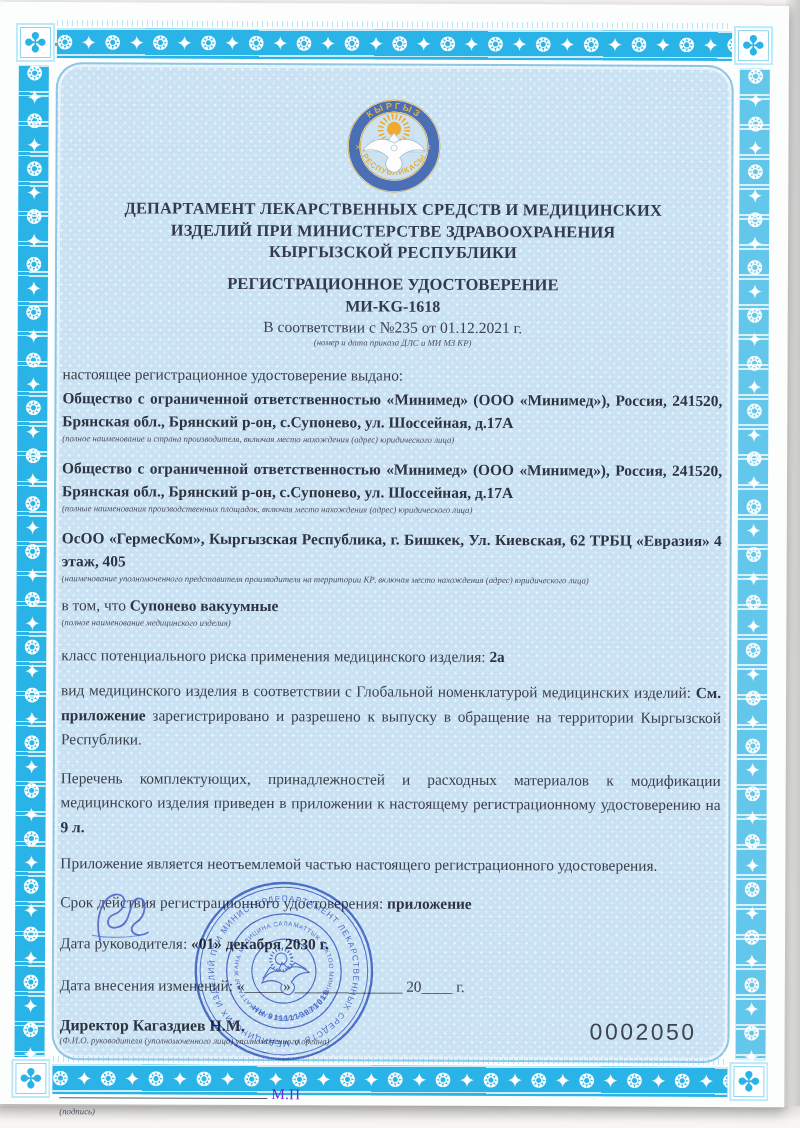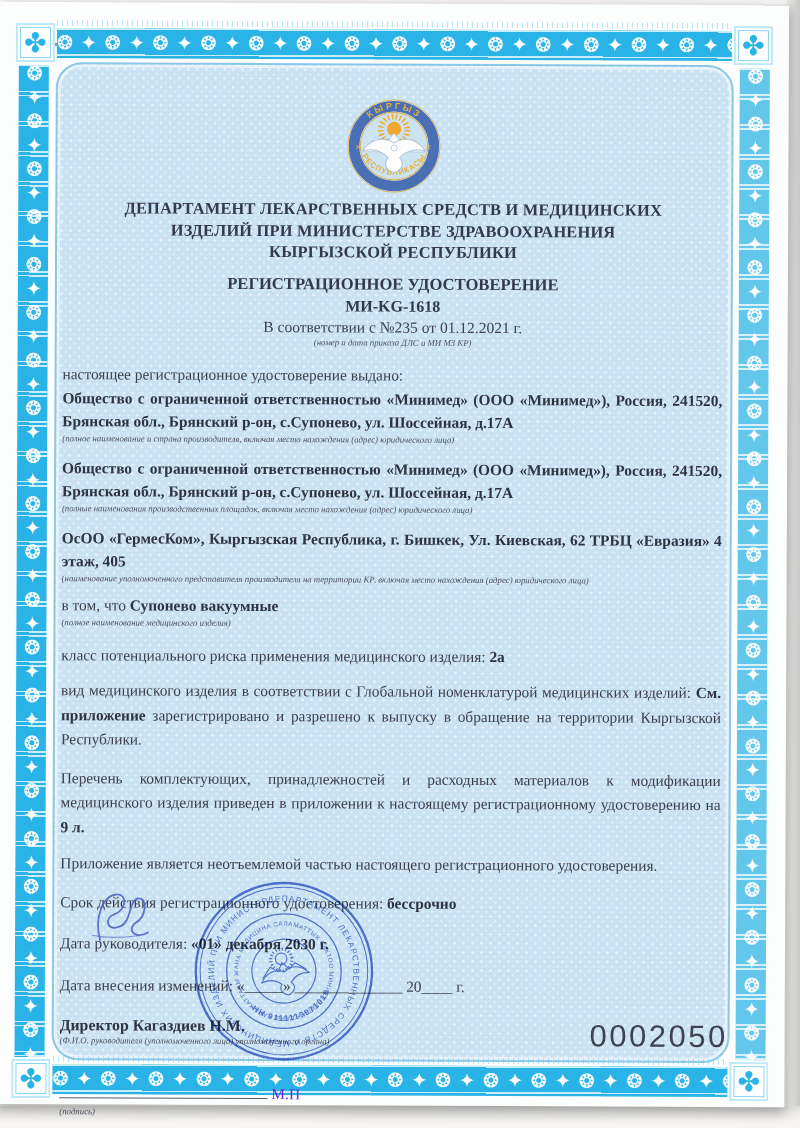--- a/index.html
+++ b/index.html
@@ -80,21 +80,21 @@
   .sig-name { font-size:15.8px; font-weight:bold; color:#2e3342; margin-top:20px; }
   .sig-row { margin-top:38px; font-size:15.4px; }
   .sig-line { display:inline-block; width:208px; border-bottom:1.3px solid #555a66; height:12px; }
   .mp { margin-left:4px; color:#6d28d9; }
   .sig-caption { margin-top:3px; }
 
   .squiggle { position:absolute; left:90px; top:886px; z-index:6; }
   .stamp { position:absolute; left:196px; top:876px; z-index:5; opacity:.86;
     mix-blend-mode:multiply; transform:rotate(-13deg); }
   .serial { position:absolute; left:594px; top:1014px; z-index:4;
-    font-family:"Liberation Sans","DejaVu Sans",sans-serif; font-size:31px;
+    font-family:"Liberation Sans","DejaVu Sans",sans-serif; font-size:23px;
     color:#3d4350; letter-spacing:2.5px; }
 </style>
 </head>
 <body>
 
 <div class="scan-right"></div>
 <div class="scan-bottom"></div>
 
 <div class="paper">
 
@@ -166,21 +166,21 @@
     <div class="caption">(полное наименование медицинского изделия)</div>
 
     <div class="line"><span>класс потенциального риска применения медицинского изделия: </span><b>2а</b></div>
 
     <div class="para spaced" style="margin-top:12px;"><span>вид медицинского изделия в соответствии с Глобальной номенклатурой медицинских изделий: </span><b>См. приложение</b><span> зарегистрировано и разрешено к выпуску в обращение на территории Кыргызской Республики.</span></div>
 
     <div class="para spaced" style="margin-top:14px;"><span>Перечень комплектующих, принадлежностей и расходных материалов к модификации медицинского изделия приведен в приложении к настоящему регистрационному удостоверению на </span><b>9 л.</b></div>
 
     <div class="line" style="margin-top:13px;">Приложение является неотъемлемой частью настоящего регистрационного удостоверения.</div>
 
-    <div class="line" style="margin-top:17px;"><span>Срок действия регистрационного удостоверения: </span><b>бессрочно</b></div>
+    <div class="line" style="margin-top:17px;"><span>Срок действия регистрационного удостоверения: </span><b>приложение</b></div>
 
     <div class="line" style="margin-top:19px;"><span>Дата руководителя: </span><b>«01» декабря 2030 г.</b></div>
 
     <div class="line" style="margin-top:20px;">Дата внесения изменений: «_____» ______________ 20____ г.</div>
 
     <div class="sig-name">Директор Кагаздиев Н.М.</div>
     <div class="caption">(Ф.И.О. руководителя (уполномоченного лица) уполномоченного органа)</div>
 
     <div class="sig-row">
       <span class="sig-line"></span><span class="mp">М.П</span>

